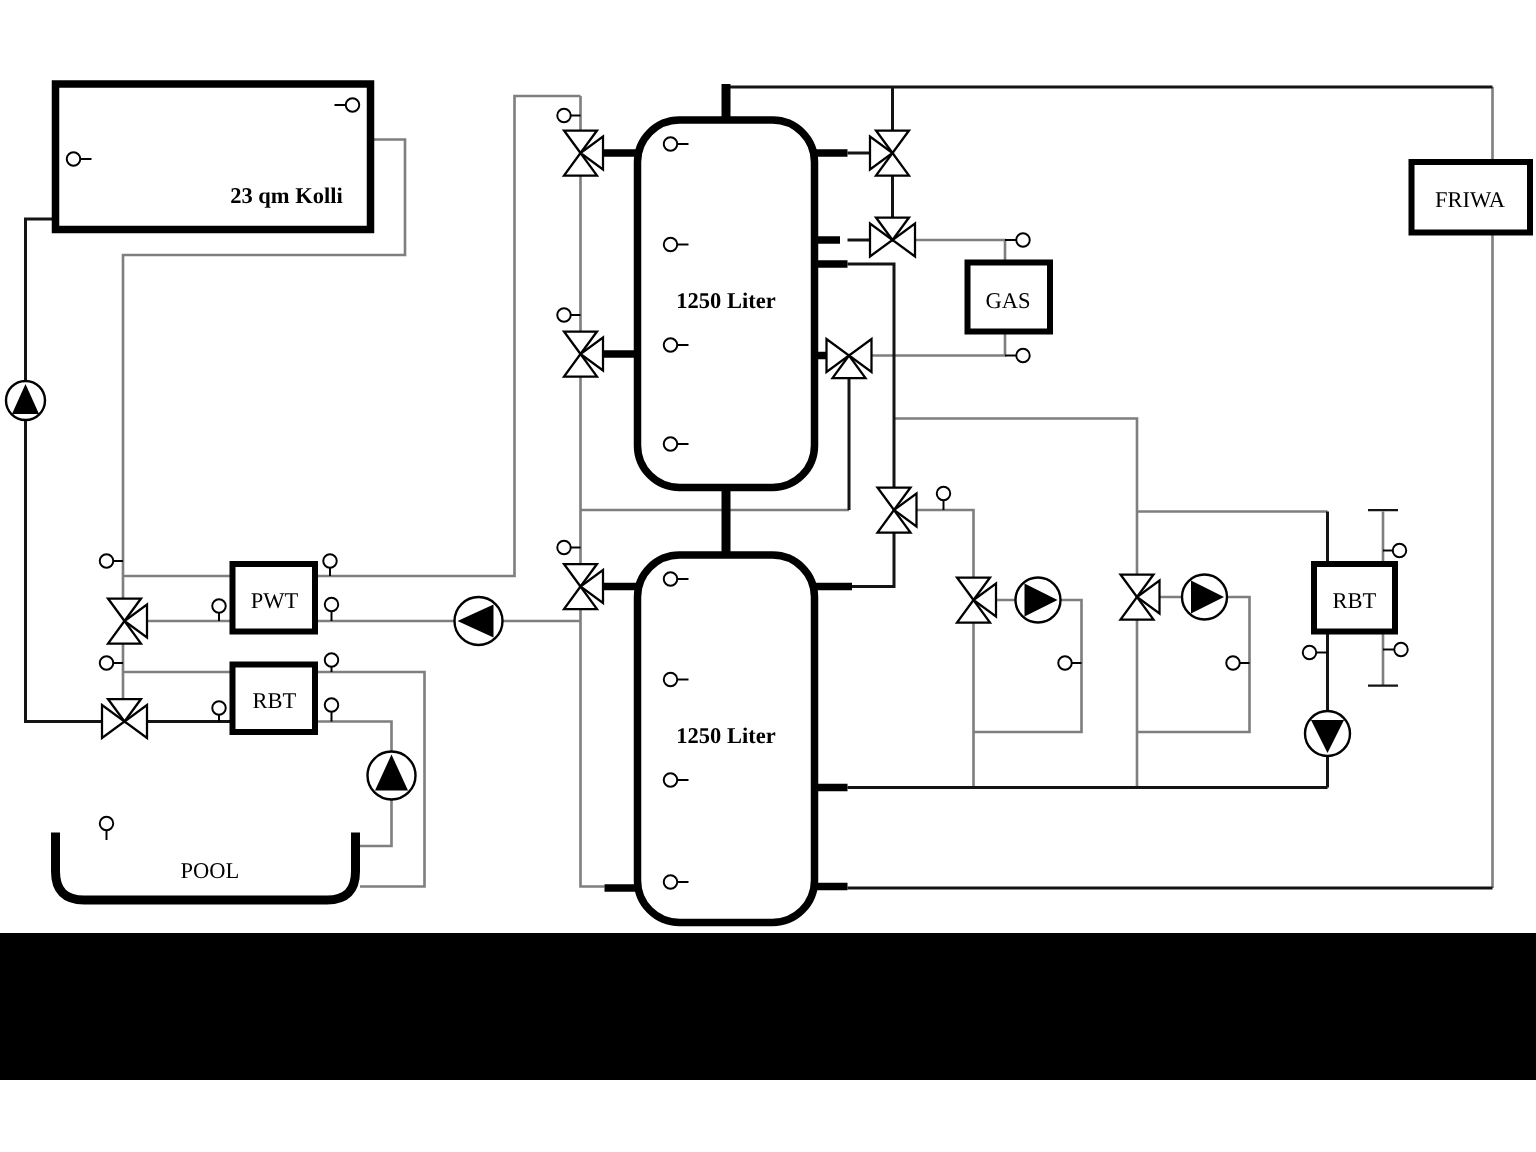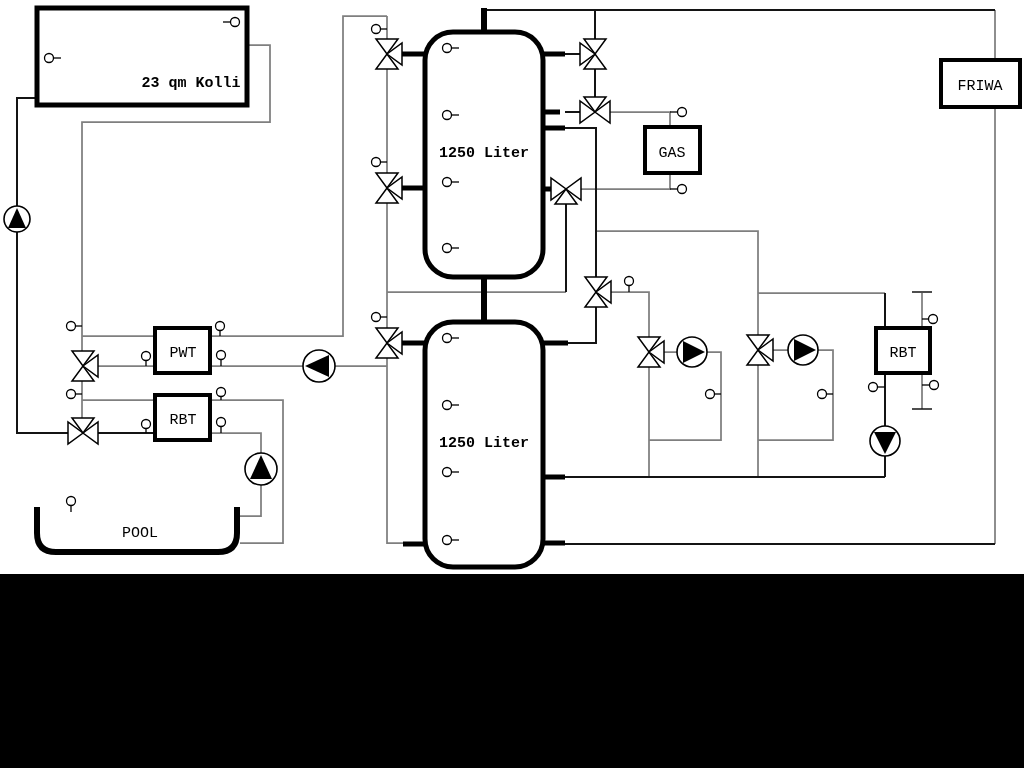--- a/index.html
+++ b/index.html
@@ -1,17 +1,17 @@
 <!DOCTYPE html>
 <html><head>
 <meta charset="utf-8">
 <style>
   html,body{margin:0;padding:0;background:#fff;}
-  .stage{position:relative;width:1024px;height:768px;background:#ffffff;overflow:hidden;
-         font-family:Liberation Mono, monospace;}
+  .stage{position:relative;width:1024px;height:672px;background:#ffffff;overflow:hidden;
+         font-family:Liberation Serif, serif;margin-top:48px;}
   svg{display:block;}
   .pipe{stroke:#7f7f7f;stroke-width:1.75;fill:none;}
   .pipe-dark{stroke:#141414;stroke-width:2;fill:none;}
   .tick{stroke:#141414;stroke-width:1.5;fill:none;}
   .stub{stroke:#000;stroke-width:5;fill:none;}
   .stub-wide{stroke:#000;stroke-width:6;fill:none;}
   .box{fill:#fff;stroke:#000;}
   .valve{fill:#fff;stroke:#000;stroke-width:1.5;stroke-linejoin:miter;}
   .pump-body{fill:#fff;stroke:#000;stroke-width:1.6;}
   .pump-tri{fill:#000;stroke:none;}

